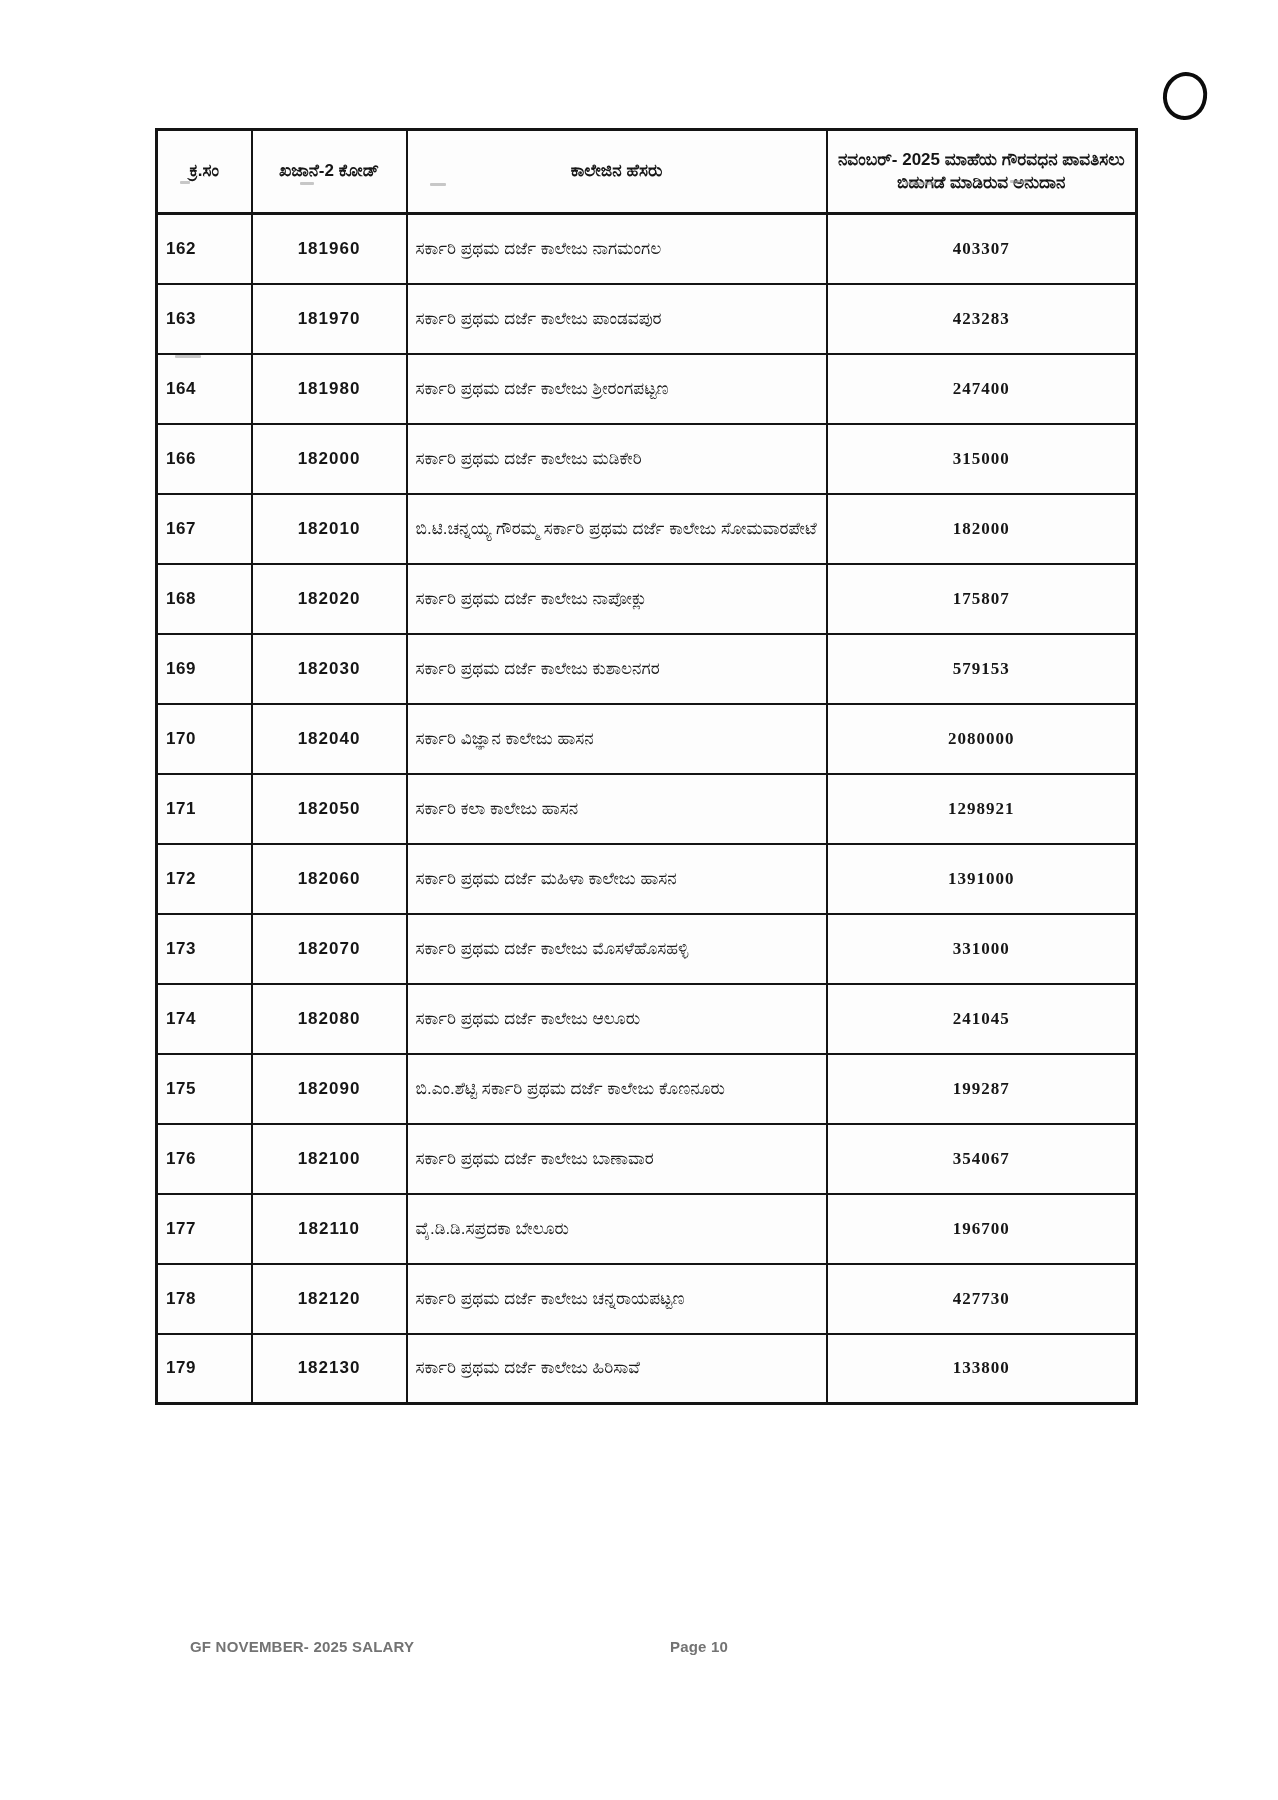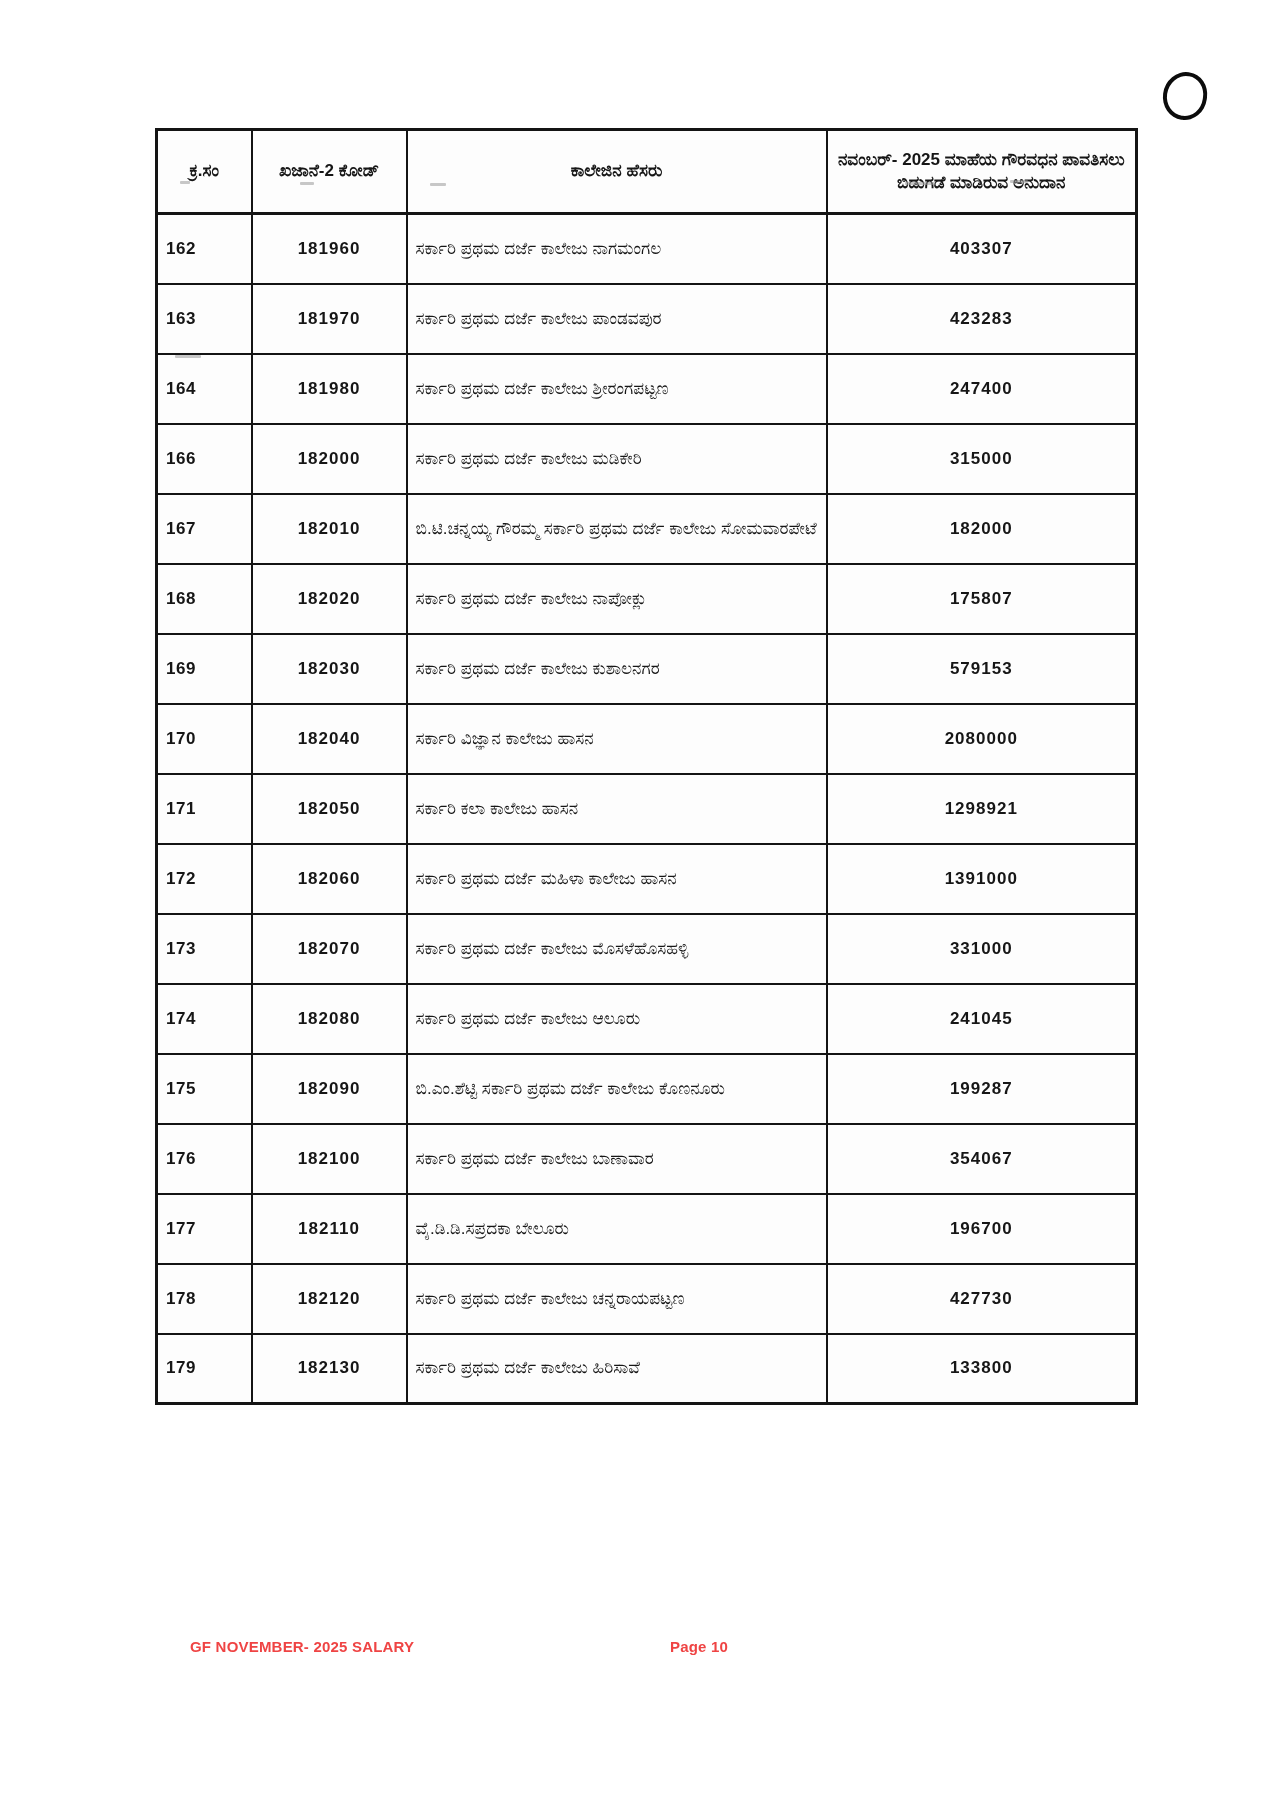--- a/index.html
+++ b/index.html
@@ -65,27 +65,27 @@
     line-height: 1.4;
     background: #fdfdfd;
   }
   col.c-sl   { width: 95px;  }
   col.c-code { width: 155px; }
   col.c-name { width: 420px; }
   col.c-amt  { width: 310px; }
   td.sl   { font-weight: 600; letter-spacing: .5px; }
   td.code { text-align: center; font-weight: 700; font-size: 18px; letter-spacing: 1px; }
   td.name { text-align: left; }
-  td.amt  { text-align: center; font-weight: 700; font-size: 18px; letter-spacing: 1px; }
+  td.amt  { text-align: center; font-weight: 700; font-size: 18px; letter-spacing: 1px; font-family: Liberation Serif, serif; }
   .footer-left, .footer-page {
     position: absolute;
     top: 1638px;
     font-size: 15px;
     font-weight: 700;
-    color: #ef4444;
+    color: #737373;
     letter-spacing: .2px;
   }
   .footer-left { left: 190px; }
   .footer-page { left: 670px; }
   
   .speck {
     position: absolute;
     background: #9a9a9a;
     opacity: .55;
     border-radius: 1px;

